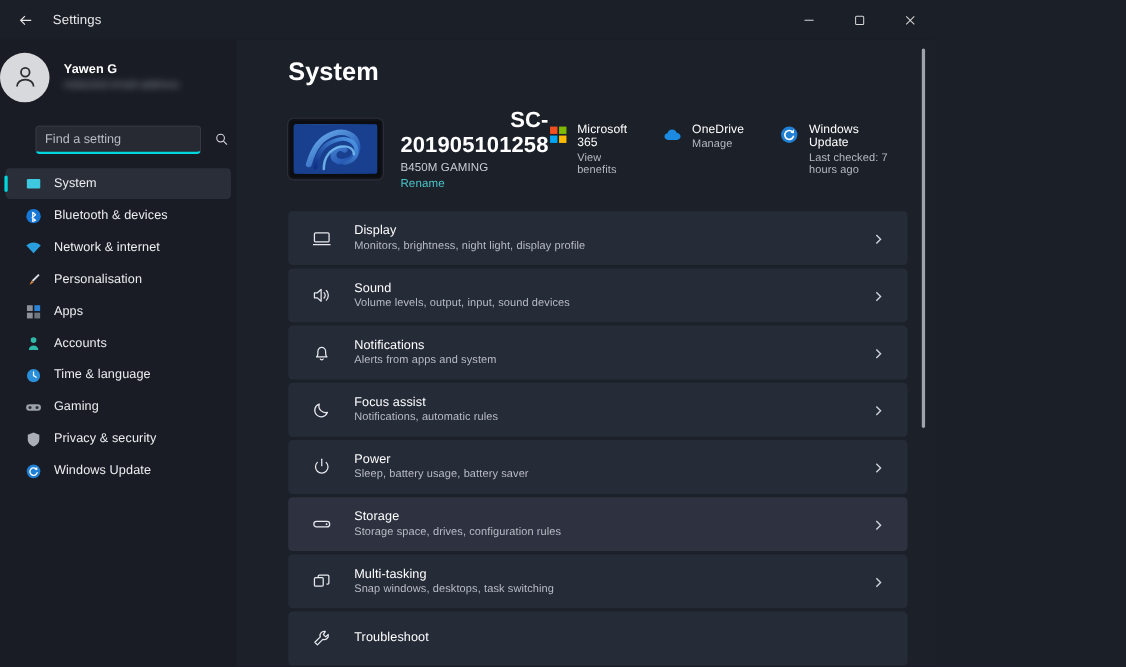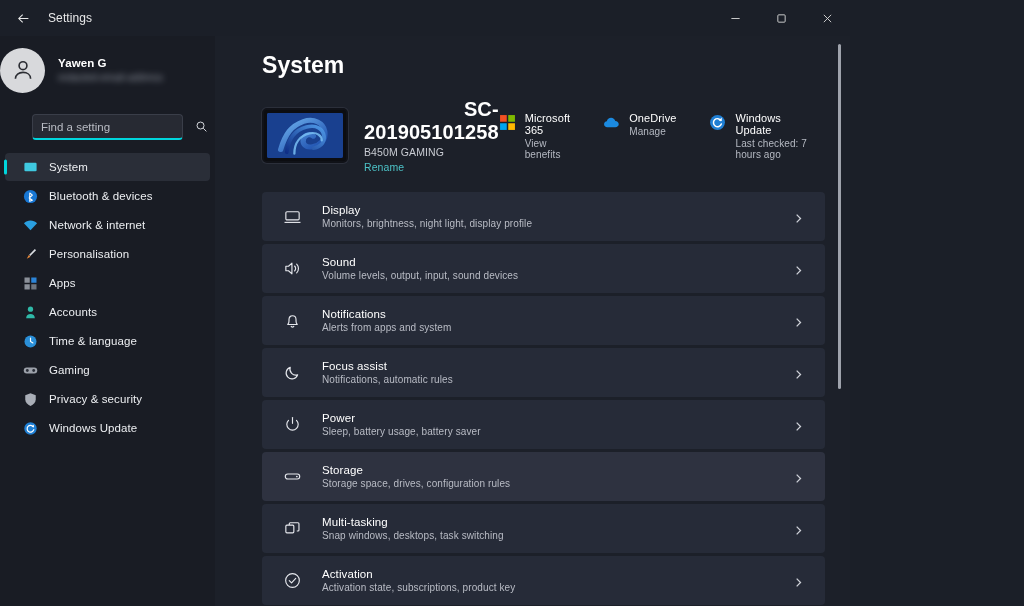--- a/index.html
+++ b/index.html
@@ -499,37 +499,20 @@
             <span class="row-title">Multi-tasking</span>
             <span class="row-sub">Snap windows, desktops, task switching</span>
           </span>
           <span class="row-chev">
             <svg viewBox="0 0 12 12" fill="none" stroke="currentColor" stroke-width="1.4">
                 <path d="M4 1.8 8.2 6 4 10.2"></path>
               </svg>
           </span>
         </div>
 
-        <div class="row">
-          <span class="row-icon">
-            <svg viewBox="0 0 20 20" fill="none" stroke="currentColor" stroke-width="1.2">
-              <circle cx="10" cy="10" r="7.2"></circle>
-                <path d="M6.6 10.2 9 12.6l4.4-4.8" stroke-linecap="round" stroke-linejoin="round"></path>
-            </svg>
-          </span>
-          <span class="row-text">
-            <span class="row-title">Activation</span>
-            <span class="row-sub">Activation state, subscriptions, product key</span>
-          </span>
-          <span class="row-chev">
-            <svg viewBox="0 0 12 12" fill="none" stroke="currentColor" stroke-width="1.4">
-                <path d="M4 1.8 8.2 6 4 10.2"></path>
-              </svg>
-          </span>
-        </div>
 
         <div class="row">
           <span class="row-icon">
             <svg viewBox="0 0 20 20" fill="none" stroke="currentColor" stroke-width="1.2">
               <path d="M13.4 3.2a4 4 0 0 0-4.8 5.2L3.4 13.6l2.4 2.4 5.2-5.2a4 4 0 0 0 5.2-4.8L13.8 8.4 11.6 6.2z" stroke-linejoin="round"></path>
             </svg>
           </span>
           <span class="row-text">
             <span class="row-title">Troubleshoot</span>
             <span class="row-sub"></span>

